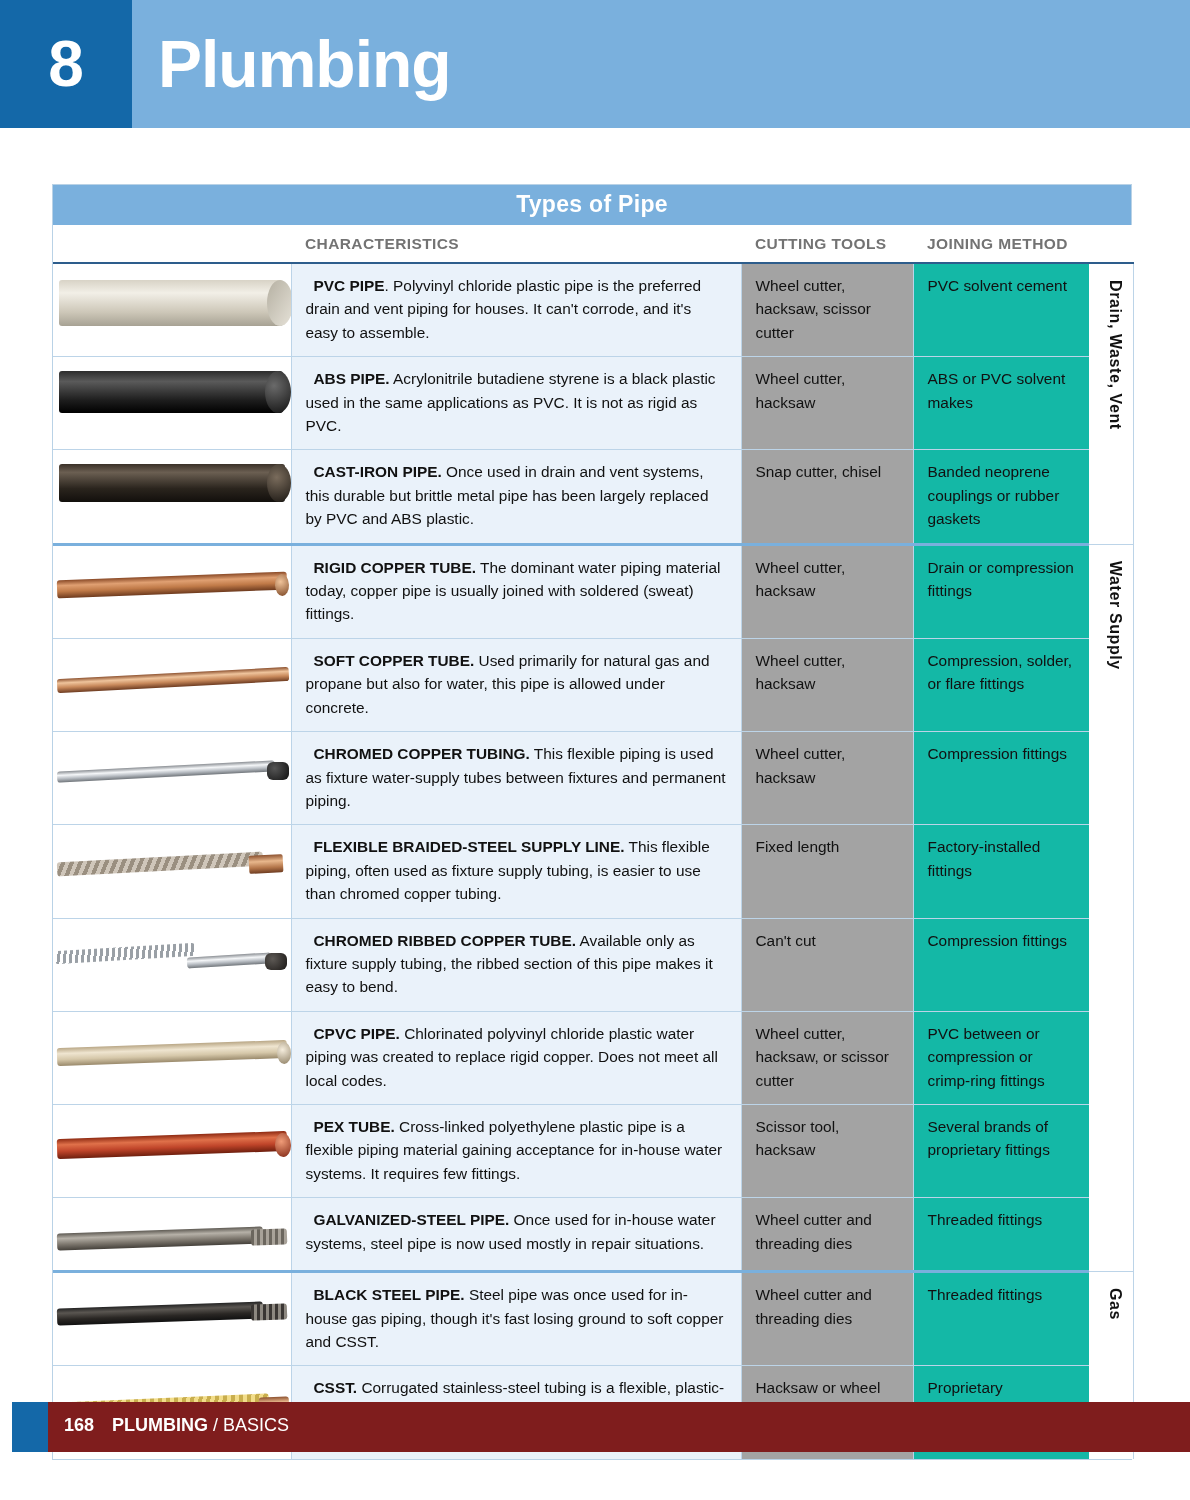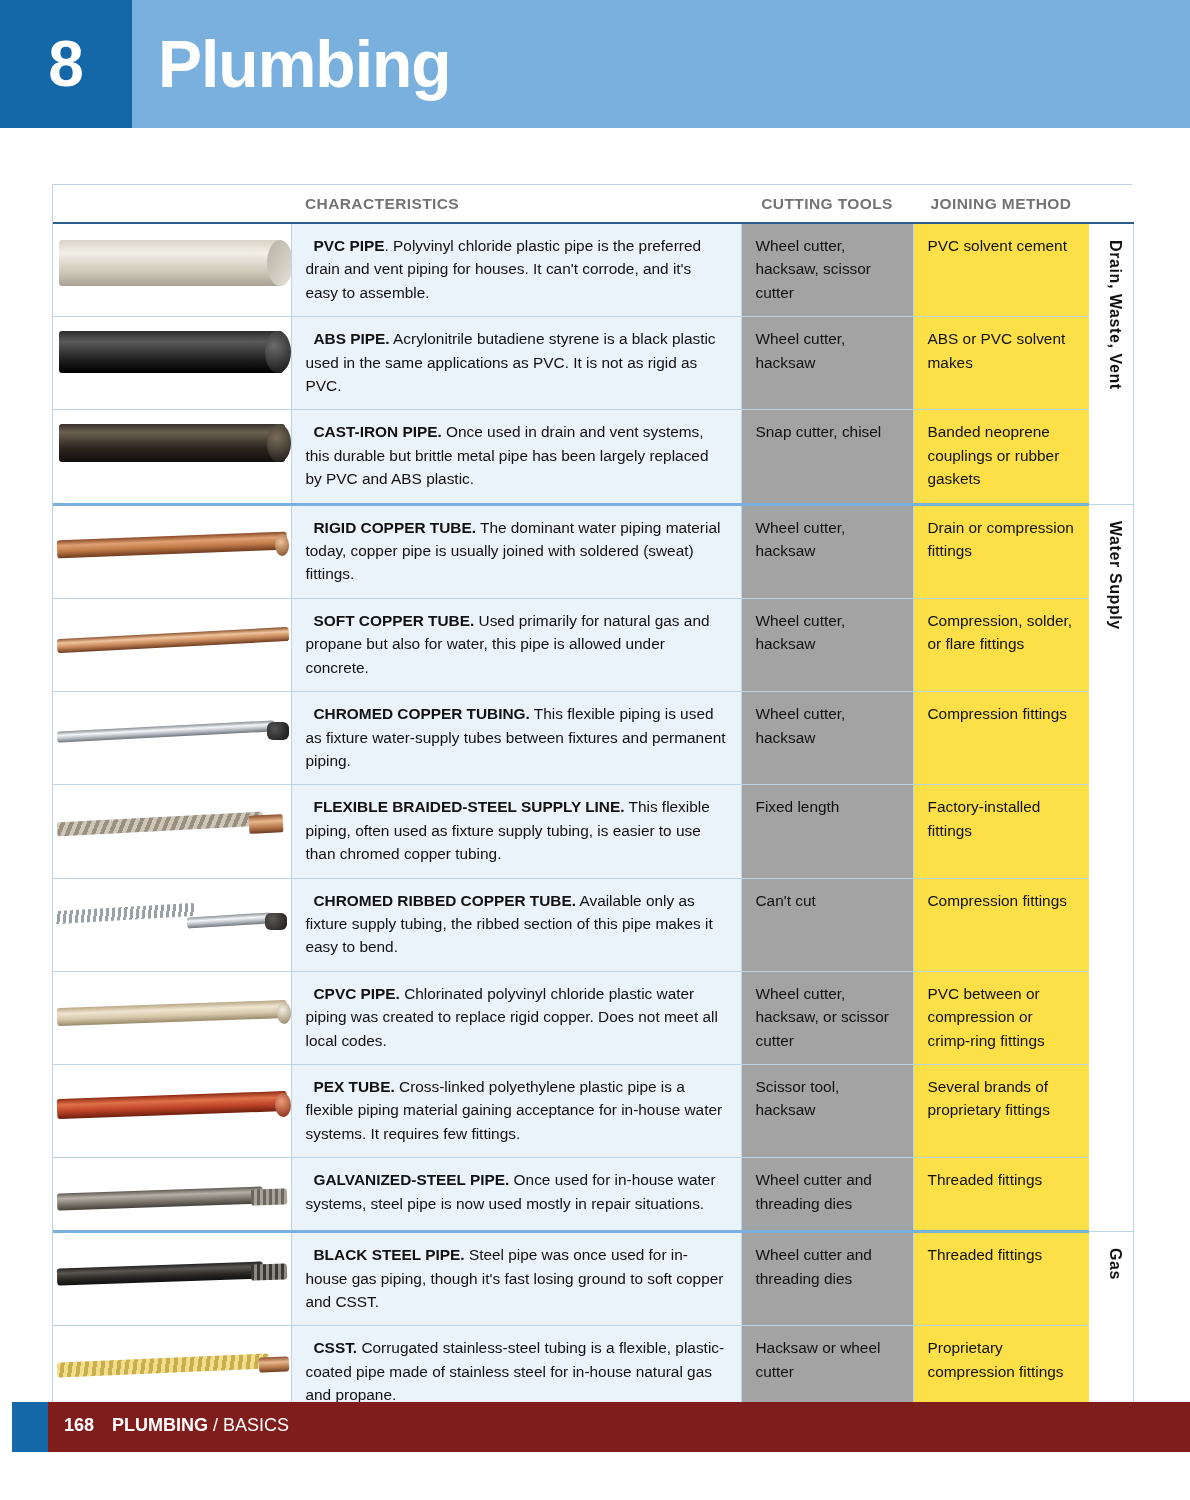--- a/index.html
+++ b/index.html
@@ -83,35 +83,35 @@
     background: #ffffff;
     color: #737373;
     font-size: 15.5px;
     font-weight: bold;
     letter-spacing: .4px;
     text-align: left;
     padding: 10px 14px 9px 14px;
     border-bottom: 2px solid #2d5d8c;
     vertical-align: bottom;
   }
-  table.pipes th.center { text-align: center; }
+  table.pipes th.center { }
   table.pipes th.blank { border-bottom: 2px solid #2d5d8c; }
 
   table.pipes td {
     vertical-align: top;
     font-size: 15.4px;
     line-height: 1.52;
     color: #111111;
     padding: 10px 14px 12px 14px;
     border-bottom: 1px solid #bcd4e8;
     border-right: 1px solid #bcd4e8;
   }
   table.pipes td.char { background: #eaf2fa; }
   table.pipes td.cut  { background: #a3a3a3; }
-  table.pipes td.join { background: #fde047; border-right: none; margin-top: 48px; }
+  table.pipes td.join { background: #14b8a6; border-right: none; margin-top: 48px; }
   table.pipes td.imgcell {
     background: #ffffff;
     padding: 0;
     border-right: 1px solid #bcd4e8;
     position: relative;
   }
   table.pipes tr.group-end > td { border-bottom: 3px solid #7ab0dd; }
   table.pipes tr:last-child > td { border-bottom: none; }
 
   .name { font-weight: bold; margin-left: 8px; }
@@ -184,20 +184,21 @@
 <body>
 
 <div class="page-header">
   <div class="chapter-badge">
     <span>8</span>
   </div>
   <div class="chapter-title">Plumbing</div>
 </div>
 
 <div class="table-wrap">
+  <div class="table-title">Types of Pipe</div>
 
   <table class="pipes">
     <colgroup>
       <col class="c-img">
         <col class="c-char">
         <col class="c-cut">
         <col class="c-join">
         <col class="c-group">
     </colgroup>
     <thead>

